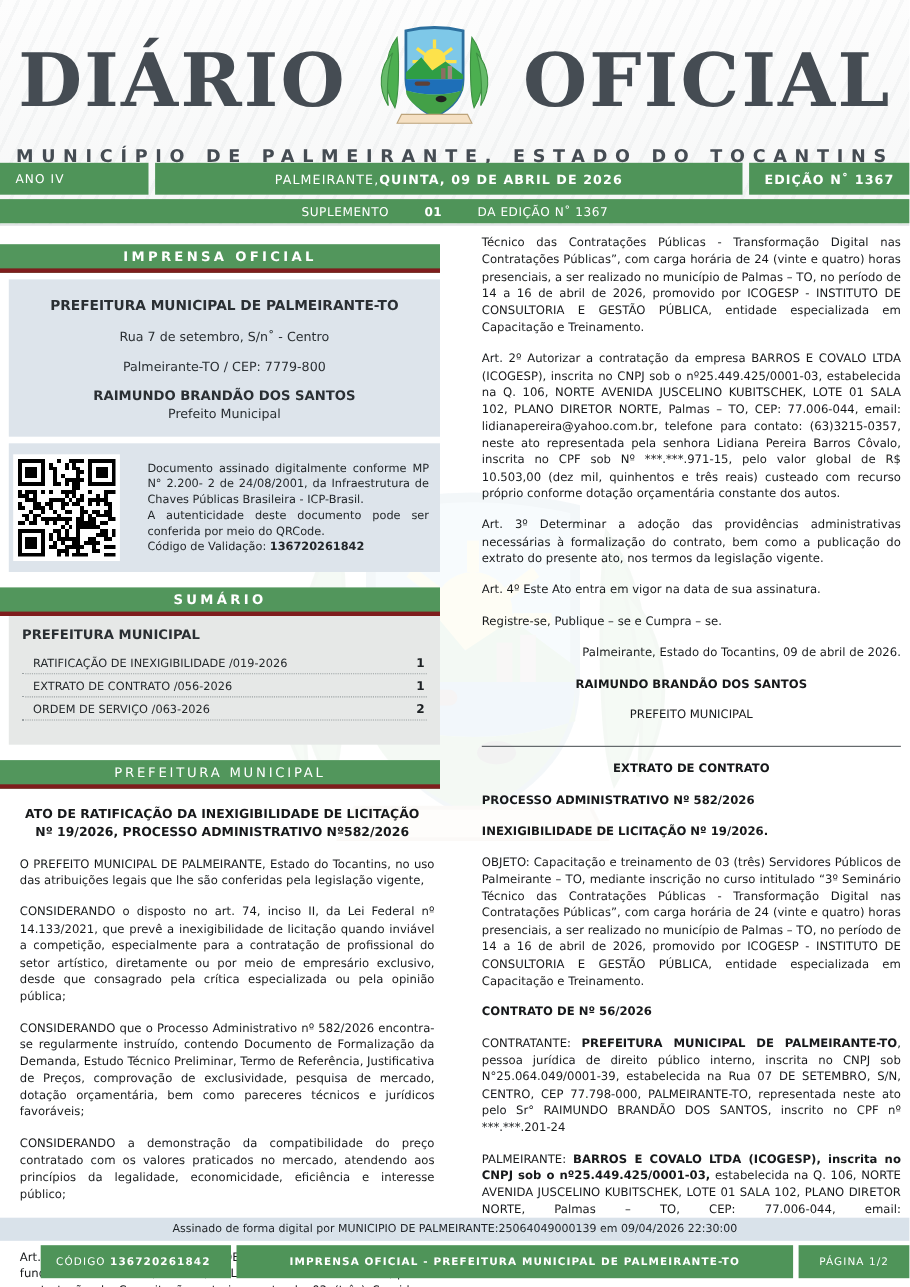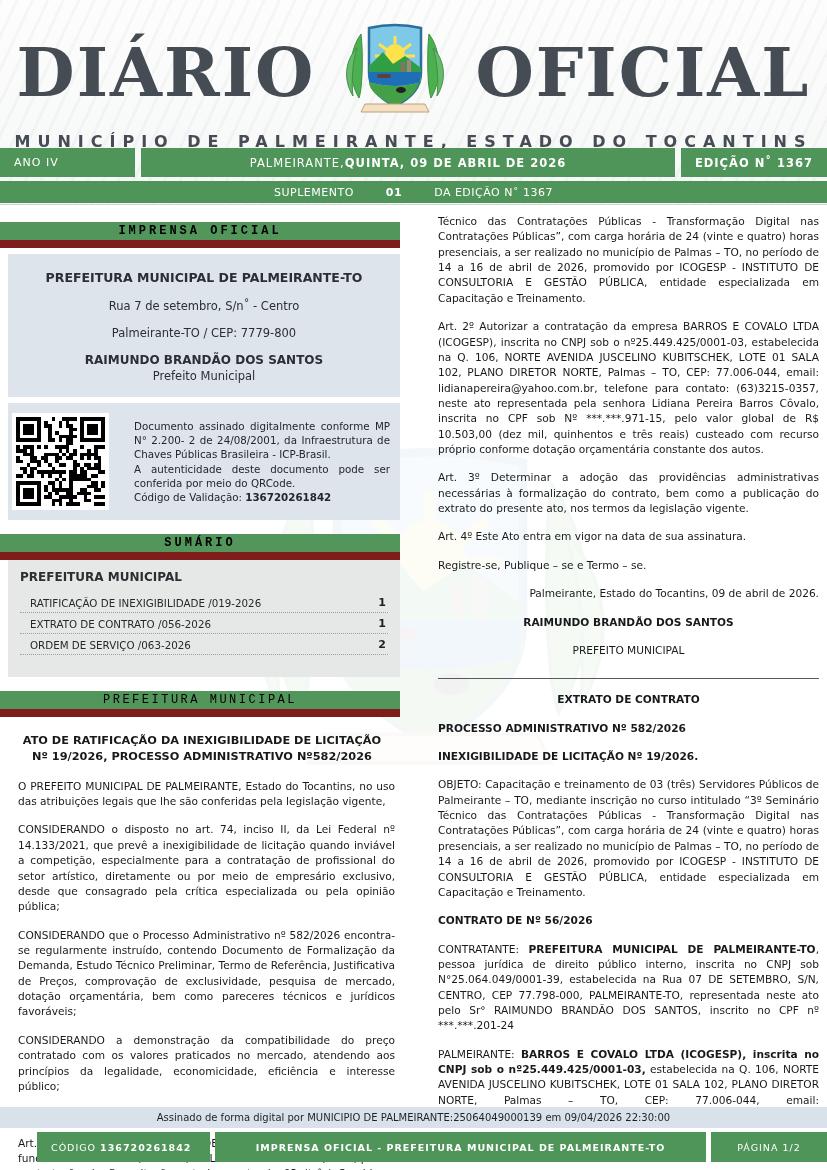--- a/index.html
+++ b/index.html
@@ -33,23 +33,23 @@
   .cell-ed { width:146px; justify-content:center; font-size:11.5px; font-weight:bold; letter-spacing:1px; }
   .bar-sup { position:absolute; left:0; right:0; top:181px; height:22px; background:#4f9459;
     color:#fff; display:flex; align-items:center; justify-content:center; font-size:11px; letter-spacing:.5px;gap:32px; }
   .bold { font-weight:bold; }
 
   
   .cols { position:absolute; top:212px; left:0; width:827px; }
   .leftcol { position:absolute; left:0; top:0; width:400px; }
   .rightcol { position:absolute; left:438px; top:2px; width:381px; }
 
-  .section-bar { position:relative; height:26px; background:#52965c; border-bottom:8px solid #7f1d1d;
-    color:#000000; font-weight:bold; display:flex; align-items:center; justify-content:center;
-    font-size:12px; letter-spacing:3px;font-family:Liberation Mono, monospace; }
+  .section-bar { position:relative; height:26px; background:#52965c; border-bottom:4px solid #7f1d1d;
+    color:#ffffff; font-weight:bold; display:flex; align-items:center; justify-content:center;
+    font-size:12px; letter-spacing:3px; }
   .panel { background:#dde4eb; margin-left:8px; }
   .info-panel { margin-top:6px; padding:16px 10px 14px; text-align:center; color:#2a2f33; }
   .info-panel .l1 { font-weight:bold; font-size:12.5px; margin-bottom:14px; }
   .info-panel .l2, .info-panel .l3 { font-size:11.5px; margin-bottom:13px; }
   .info-panel .l4 { font-weight:bold; font-size:12px; margin-bottom:2px; }
   .info-panel .l5 { font-size:11.5px; }
   .qr-panel { margin-top:6px; padding:10px 10px 10px 4px; display:flex; align-items:center; }
   .qr-box { background:#fff; width:97px; height:97px; flex:0 0 97px; display:flex; align-items:center; justify-content:center; }
   .qr-text { font-size:10.3px; color:#23272a; line-height:1.38; margin-left:25px; text-align:justify; }
 
@@ -80,21 +80,21 @@
   
   .watermark { position:absolute; left:230px; top:430px; opacity:.05; pointer-events:none; }
 
   
   .sig-band { position:absolute; left:0; right:0; top:1107px; height:21px; background:#d9e2ea;
     display:flex; align-items:center; justify-content:center; font-size:10px; color:#1d2124; }
   .foot-bar { position:absolute; left:0; right:0; top:1132px; height:30px; display:flex;padding-left:37px; }
   .fcell { background:#4f9459; color:#fff; display:flex; align-items:center; font-size:9.5px; letter-spacing:1px; }
   .f-code { width:173px; padding-left:14px; margin-right:5px; }
   .f-center { flex:1; justify-content:center; font-weight:bold; margin-right:5px; }
-  .f-page { width:116px; justify-content:center; }
+  .f-page { width:101px; justify-content:center; }
 </style>
 </head>
 <body>
 
 <div class="page">
 
   <div class="masthead">
     <div class="mast-title-row">
       <span class="mast-word">DIÁRIO</span>
       <span class="crest-box">
@@ -533,21 +533,21 @@
         <p>Art. 1º RATIFICAR a INEXIGIBILIDADE DE LICITAÇÃO Nº 19/2026, com fundamento no art. 74, inciso II, da Lei Federal nº 14.133/2021, para a contratação de Capacitação e treinamento de 03 (três) Servidores Públicos de Palmeirante – TO, mediante inscrição no curso intitulado “3º Seminário</p>
       </div>
     </div>
 
     <div class="rightcol">
       <div class="body-text">
         <p style="margin-top:0;">Técnico das Contratações Públicas - Transformação Digital nas Contratações Públicas”, com carga horária de 24 (vinte e quatro) horas presenciais, a ser realizado no município de Palmas – TO, no período de 14 a 16 de abril de 2026, promovido por ICOGESP - INSTITUTO DE CONSULTORIA E GESTÃO PÚBLICA, entidade especializada em Capacitação e Treinamento.</p>
         <p>Art. 2º Autorizar a contratação da empresa BARROS E COVALO LTDA (ICOGESP), inscrita no CNPJ sob o nº25.449.425/0001-03, estabelecida na Q. 106, NORTE AVENIDA JUSCELINO KUBITSCHEK, LOTE 01 SALA 102, PLANO DIRETOR NORTE, Palmas – TO, CEP: 77.006-044, email: lidianapereira@yahoo.com.br, telefone para contato: (63)3215-0357, neste ato representada pela senhora Lidiana Pereira Barros Côvalo, inscrita no CPF sob Nº ***.***.971-15, pelo valor global de R$ 10.503,00 (dez mil, quinhentos e três reais) custeado com recurso próprio conforme dotação orçamentária constante dos autos.</p>
         <p>Art. 3º Determinar a adoção das providências administrativas necessárias à formalização do contrato, bem como a publicação do extrato do presente ato, nos termos da legislação vigente.</p>
         <p>Art. 4º Este Ato entra em vigor na data de sua assinatura.</p>
-        <p>Registre-se, Publique – se e Termo – se.</p>
+        <p>Registre-se, Publique – se e Cumpra – se.</p>
         <p class="r-right">Palmeirante, Estado do Tocantins, 09 de abril de 2026.</p>
         <p class="r-center sig-name">RAIMUNDO BRANDÃO DOS SANTOS</p>
         <p class="r-center">PREFEITO MUNICIPAL</p>
         <hr class="hr-line">
         <p class="r-center bold">EXTRATO DE CONTRATO</p>
         <p class="bold">PROCESSO ADMINISTRATIVO Nº 582/2026</p>
         <p class="bold">INEXIGIBILIDADE DE LICITAÇÃO Nº 19/2026.</p>
         <p>OBJETO: Capacitação e treinamento de 03 (três) Servidores Públicos de Palmeirante – TO, mediante inscrição no curso intitulado “3º Seminário Técnico das Contratações Públicas - Transformação Digital nas Contratações Públicas”, com carga horária de 24 (vinte e quatro) horas presenciais, a ser realizado no município de Palmas – TO, no período de 14 a 16 de abril de 2026, promovido por ICOGESP - INSTITUTO DE CONSULTORIA E GESTÃO PÚBLICA, entidade especializada em Capacitação e Treinamento.</p>
         <p class="bold">CONTRATO DE Nº 56/2026</p>
         <p>

